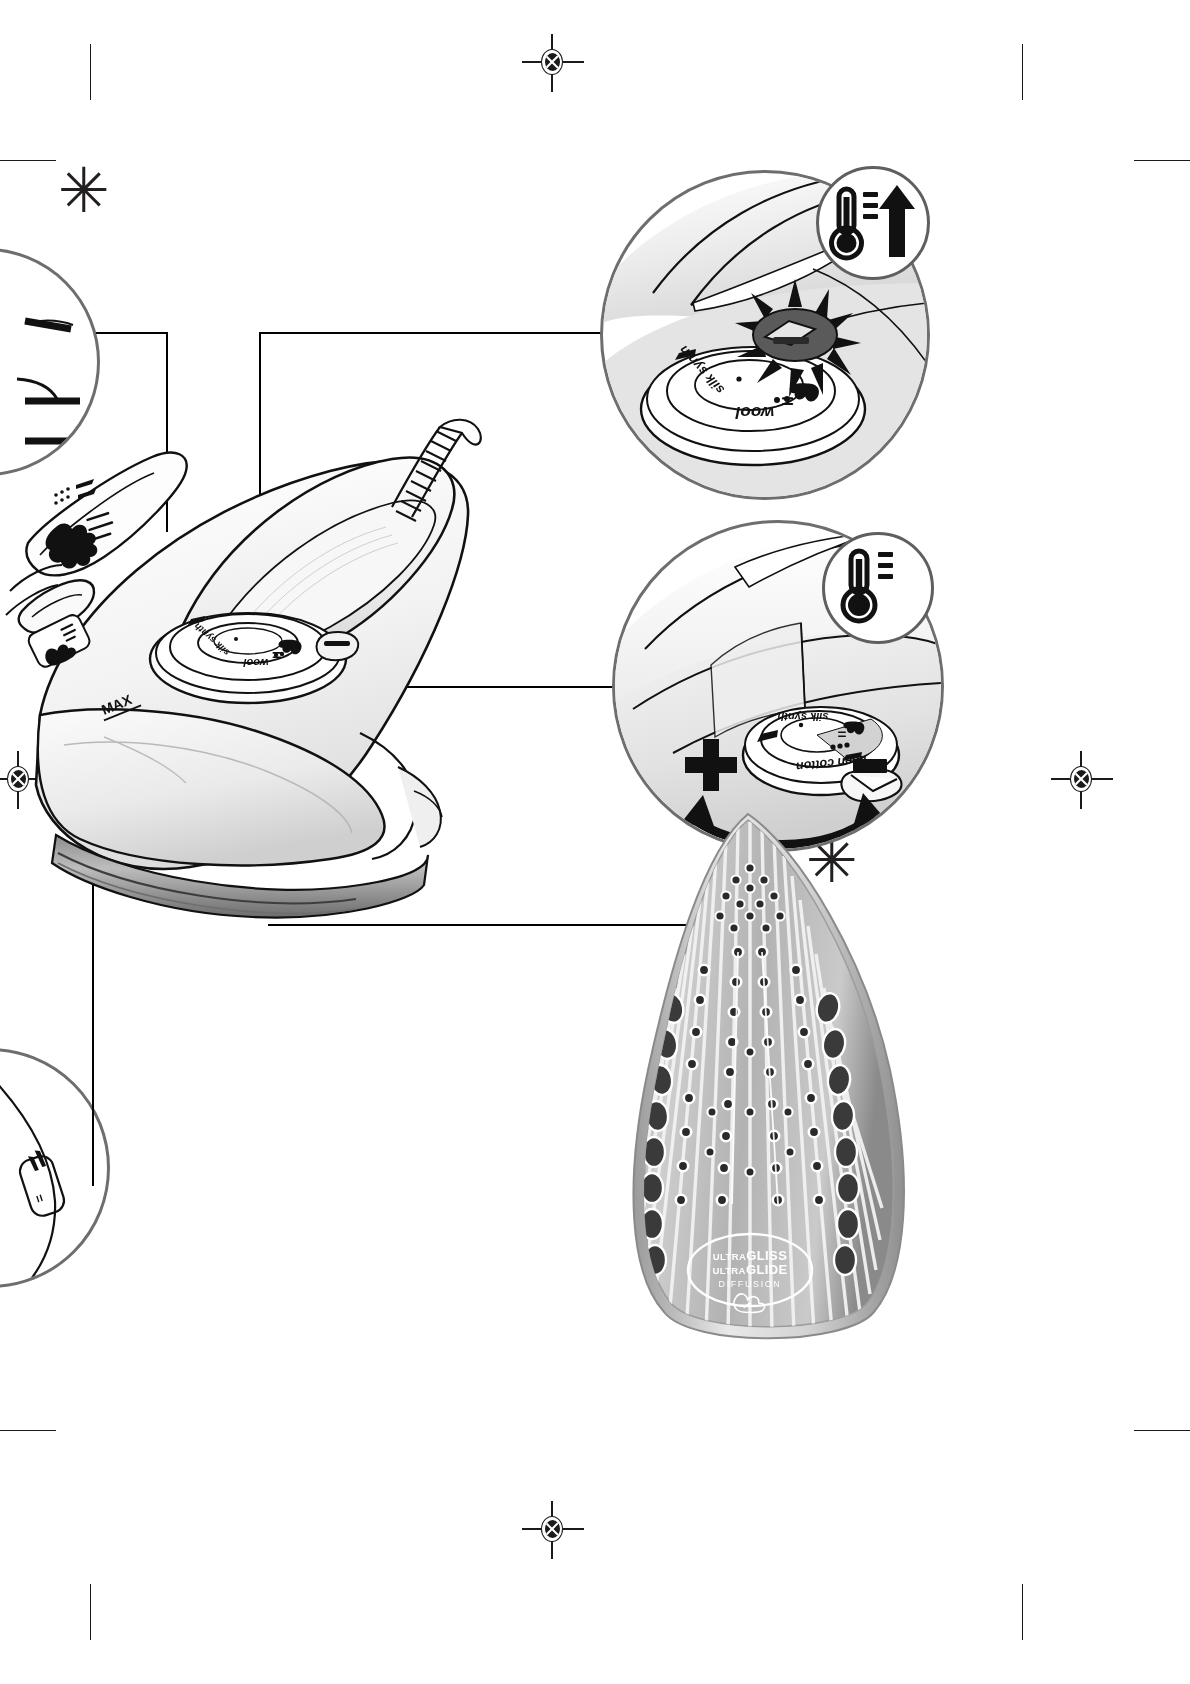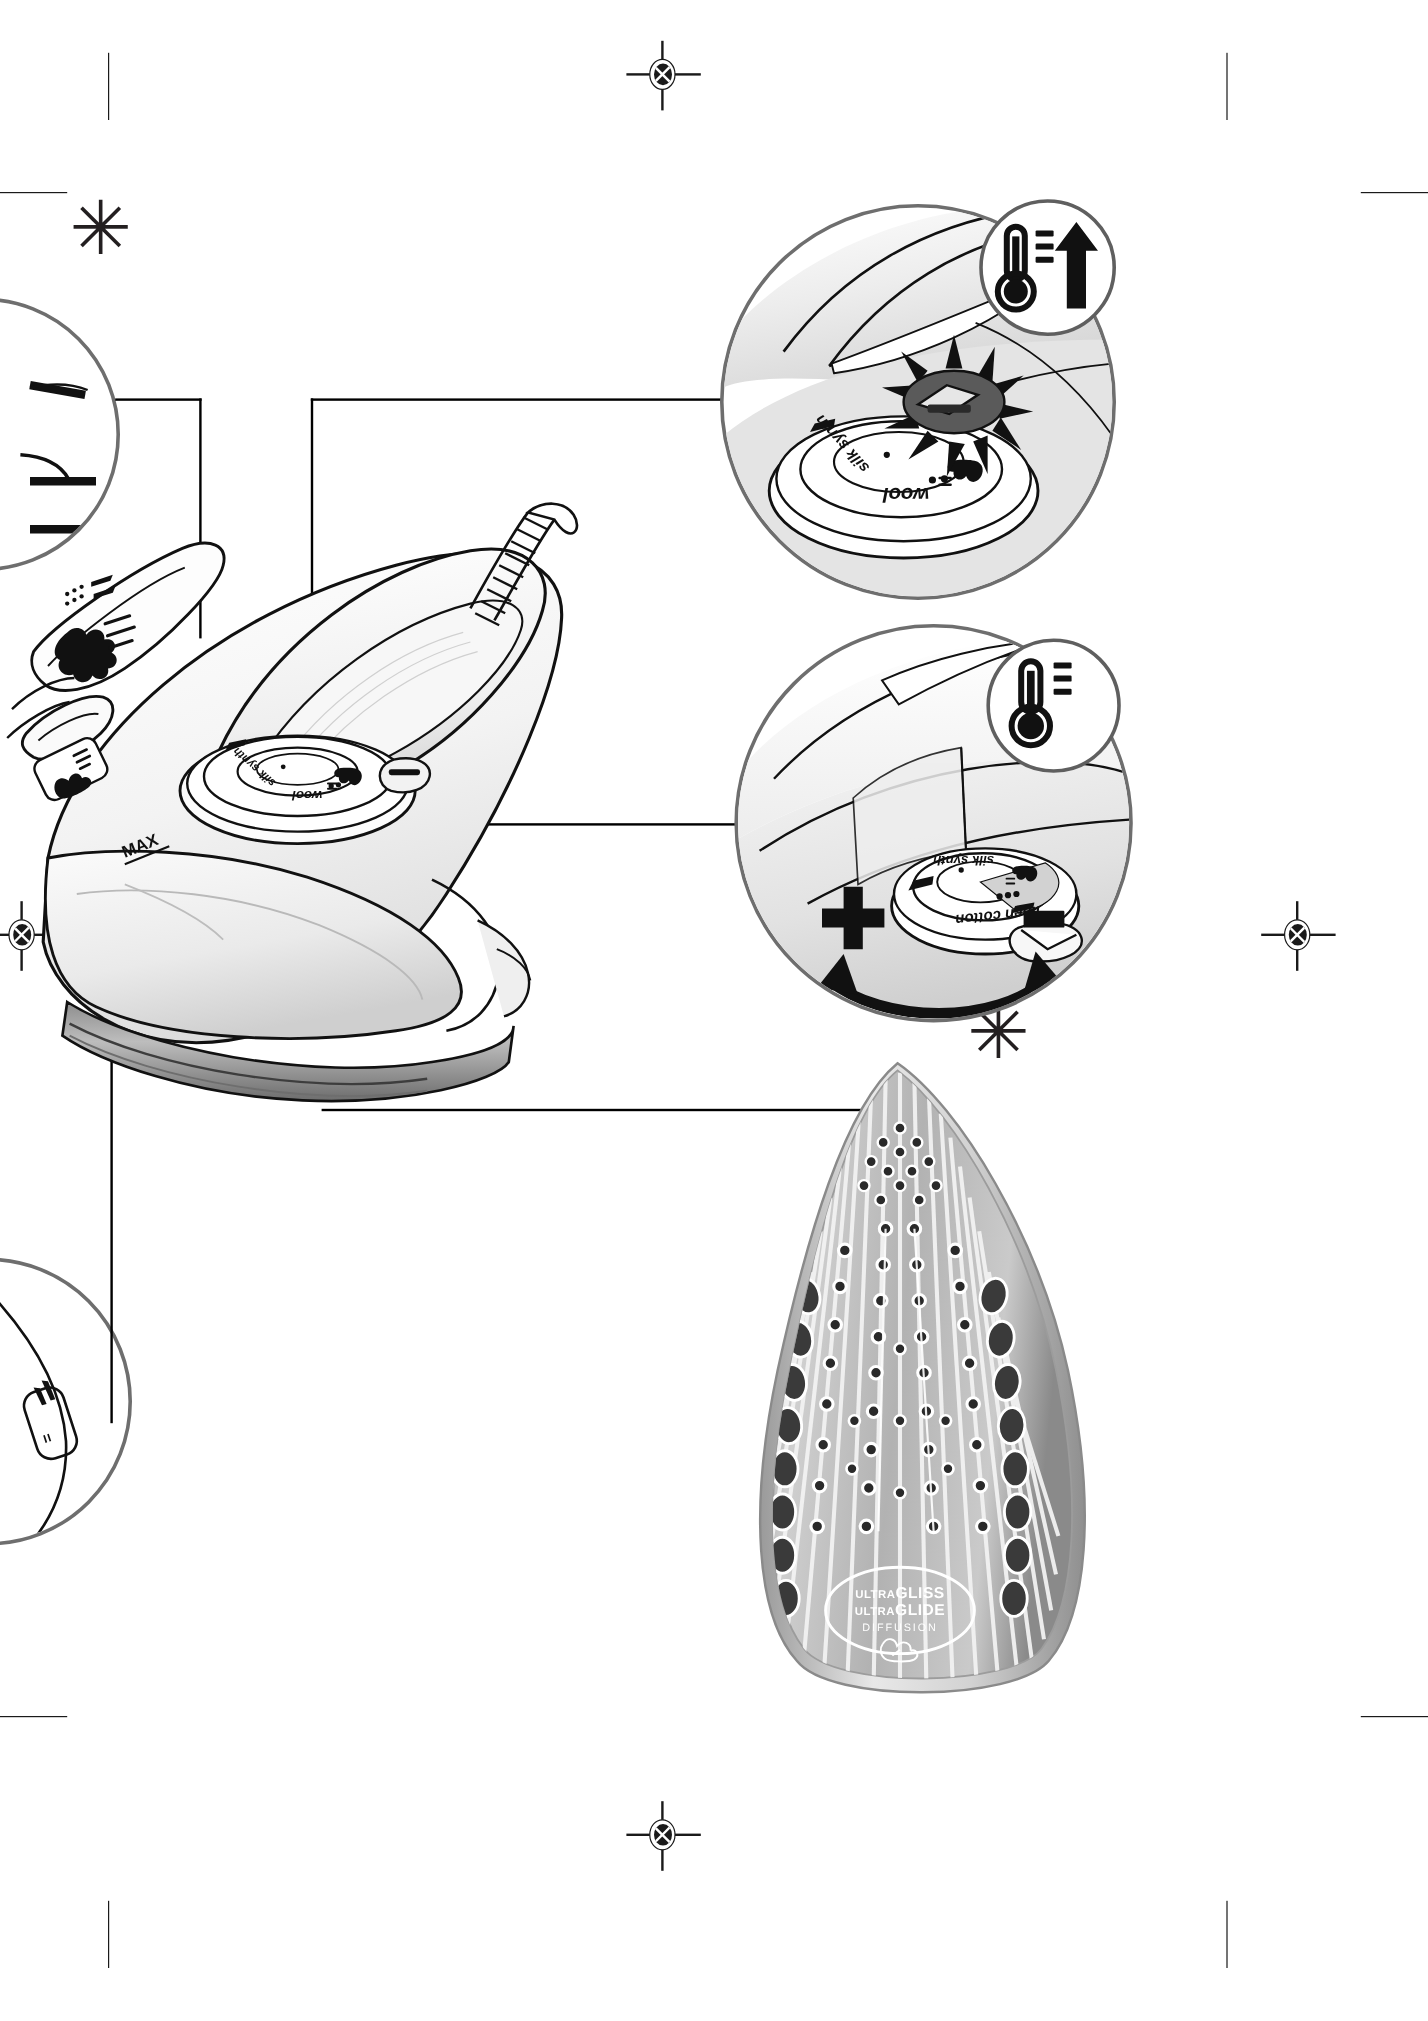--- a/index.html
+++ b/index.html
@@ -79,21 +79,21 @@
     border:3px solid #5f5f5f;background:#fff;
     box-sizing:border-box;
     display:flex;align-items:center;justify-content:center;
   }
 
   
   #iron-main{position:absolute;left:0px;top:415px;width:620px;height:580px;}
   #iron-main svg{display:block;}
 
   
-  #soleplate{position:absolute;left:600px;top:884px;width:340px;height:540px;}
+  #soleplate{position:absolute;left:600px;top:812px;width:340px;height:540px;}
 </style>
 </head>
 <body>
 
 <div id="page">
 
   <div class="crop v abs" style="left:90px;top:44px;"></div>
   <div class="crop v abs" style="left:1022px;top:44px;"></div>
   <div class="crop v abs" style="left:90px;top:1584px;"></div>
   <div class="crop v abs" style="left:1022px;top:1584px;"></div>

